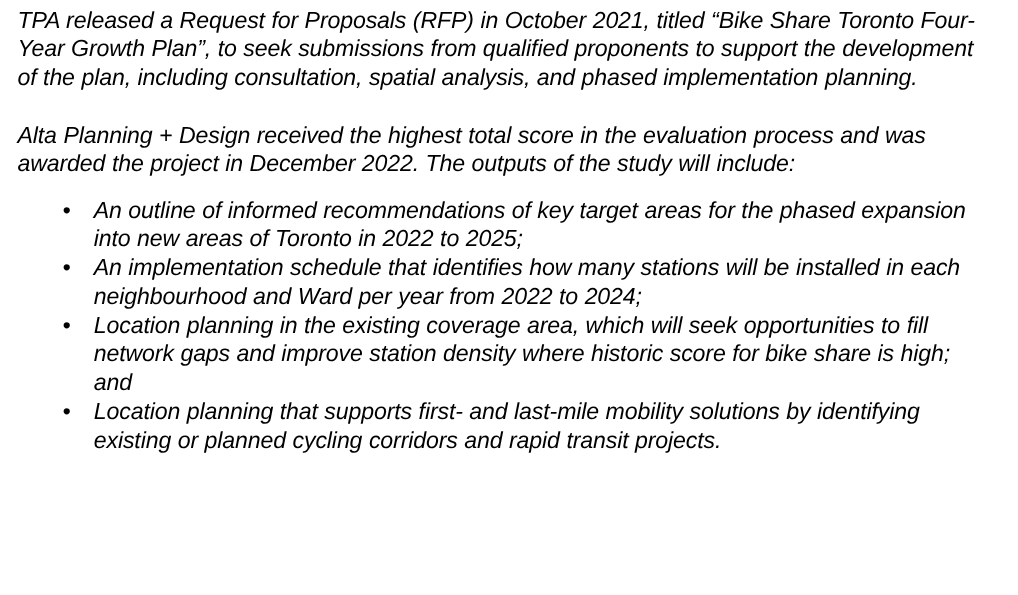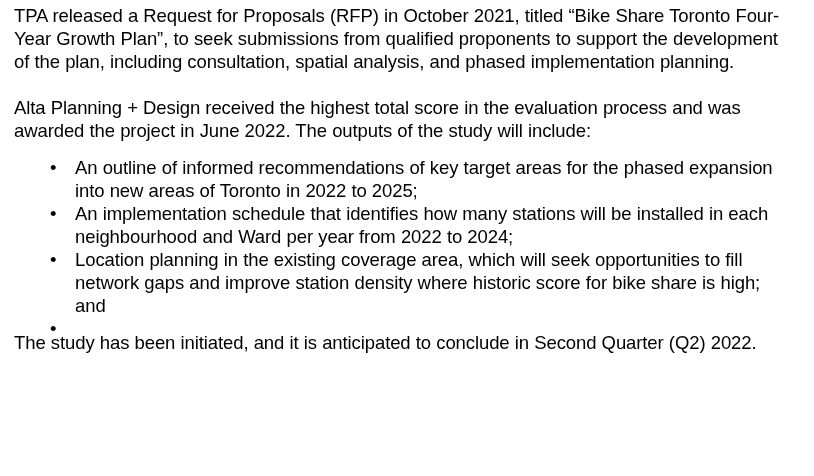--- a/index.html
+++ b/index.html
@@ -14,20 +14,21 @@
     font-family: "Liberation Sans", sans-serif;
     color: #000000;
   }
   .page {
     position: relative;
     width: 814px;
     height: 476px;
     background: #ffffff;
     box-sizing: border-box;
     padding: 4px 22px 0 14px;
+    font-style: italic;
   }
   .para {
     font-size: 18.5px;
     line-height: 23px;
     text-align: left;
     margin: 0;
     letter-spacing: -0.1px;
     word-spacing: 0.2px;
   }
   .para-gap {
@@ -66,39 +67,39 @@
 </style>
 </head>
 <body>
 
 <div class="page">
 
   <p class="para">TPA released a Request for Proposals (RFP) in October 2021, titled “Bike Share Toronto Four-Year Growth Plan”, to seek submissions from qualified proponents to support the development of the plan, including consultation, spatial analysis, and phased implementation planning.</p>
 
   <div class="para-gap"></div>
 
-  <p class="para">Alta Planning + Design received the highest total score in the evaluation process and was awarded the project in June 2022. The outputs of the study will include:</p>
+  <p class="para">Alta Planning + Design received the highest total score in the evaluation process and was awarded the project in December 2022. The outputs of the study will include:</p>
 
   <div class="list-gap-top"></div>
 
   <ul class="bullet-list">
     <li class="bullet-item">
       <span class="dot">•</span>
       <span>An outline of informed recommendations of key target areas for the phased expansion into new areas of Toronto in 2022 to 2025;</span>
     </li>
     <li class="bullet-item">
       <span class="dot">•</span>
       <span>An implementation schedule that identifies how many stations will be installed in each neighbourhood and Ward per year from 2022 to 2024;</span>
     </li>
     <li class="bullet-item">
       <span class="dot">•</span>
       <span>Location planning in the existing coverage area, which will seek opportunities to fill network gaps and improve station density where historic score for bike share is high; and</span>
     </li>
     <li class="bullet-item">
       <span class="dot">•</span>
+      <span>Location planning that supports first- and last-mile mobility solutions by identifying existing or planned cycling corridors and rapid transit projects.</span>
     </li>
   </ul>
 
   <div class="list-gap-bottom"></div>
 
-  <p class="para">The study has been initiated, and it is anticipated to conclude in Second Quarter (Q2) 2022.</p>
 
 </div>
 
 </body></html>

